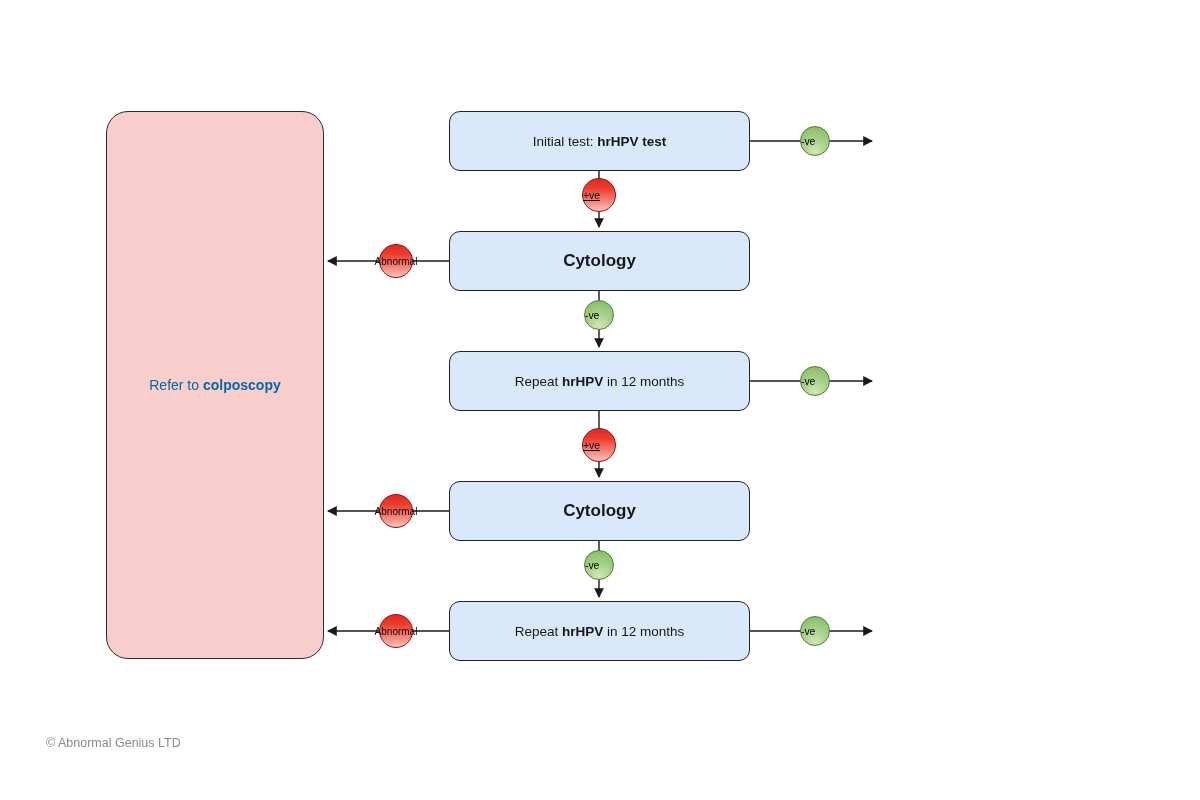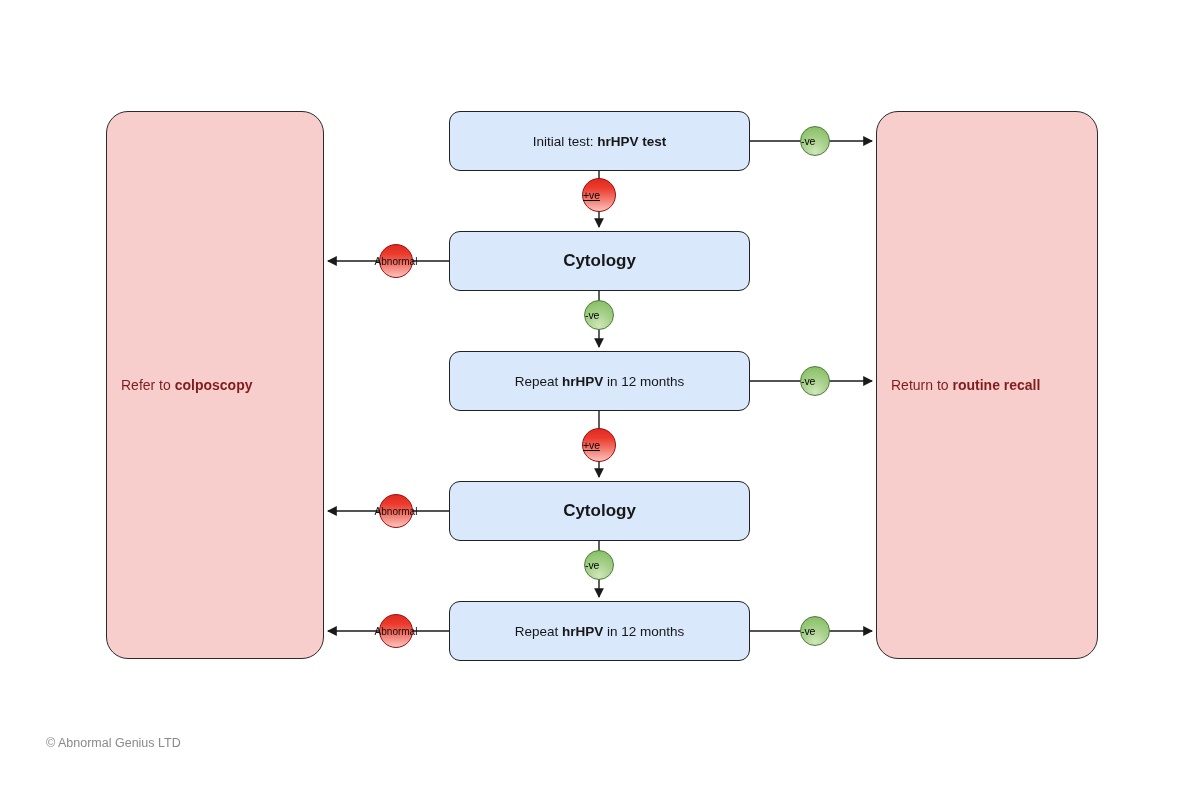--- a/index.html
+++ b/index.html
@@ -30,24 +30,24 @@
 
   
   .panel {
     position: absolute;
     box-sizing: border-box;
     background: #f8cecc;
     border: 1.3px solid #2b2b2b;
     border-radius: 22px;
     display: flex;
     align-items: center;
-    justify-content: flex-start;
+    justify-content: center;
     text-align: center;
     font-size: 14px;
-    color: #7f1d1d;
+    color: #0369a1;
     line-height: 1.35;
     padding: 0 14px;
   }
 
   
   .node {
     position: absolute;
     box-sizing: border-box;
     background: #dae8fc;
     border: 1.3px solid #222222;
@@ -147,25 +147,20 @@
       <path d="M 750 631 L 872 631" marker-end="url(#arrow)"></path>
     </g>
   </svg>
 
   <div class="panel" style="left:106px; top:111px; width:218px; height:548px;">
     <span>
       <span>Refer to </span><span class="b">colposcopy</span>
     </span>
   </div>
 
-  <div class="panel" style="left:876px; top:111px; width:222px; height:548px;">
-    <span>
-      <span>Return to </span><span class="b">routine recall</span>
-    </span>
-  </div>
 
   <div class="node" style="left:449px; top:111px; width:301px; height:60px;">
     <span>
       <span>Initial test: </span><span class="b">hrHPV test</span>
     </span>
   </div>
 
   <div class="node strong" style="left:449px; top:231px; width:301px; height:60px;">
     <span>Cytology</span>
   </div>

